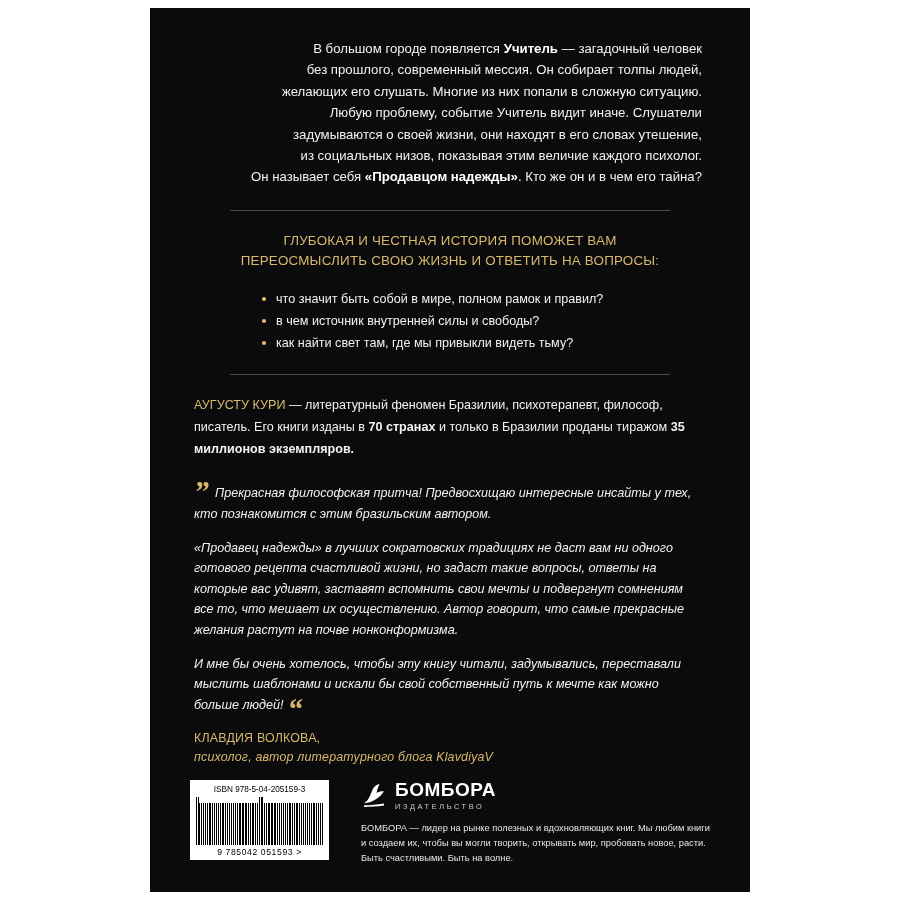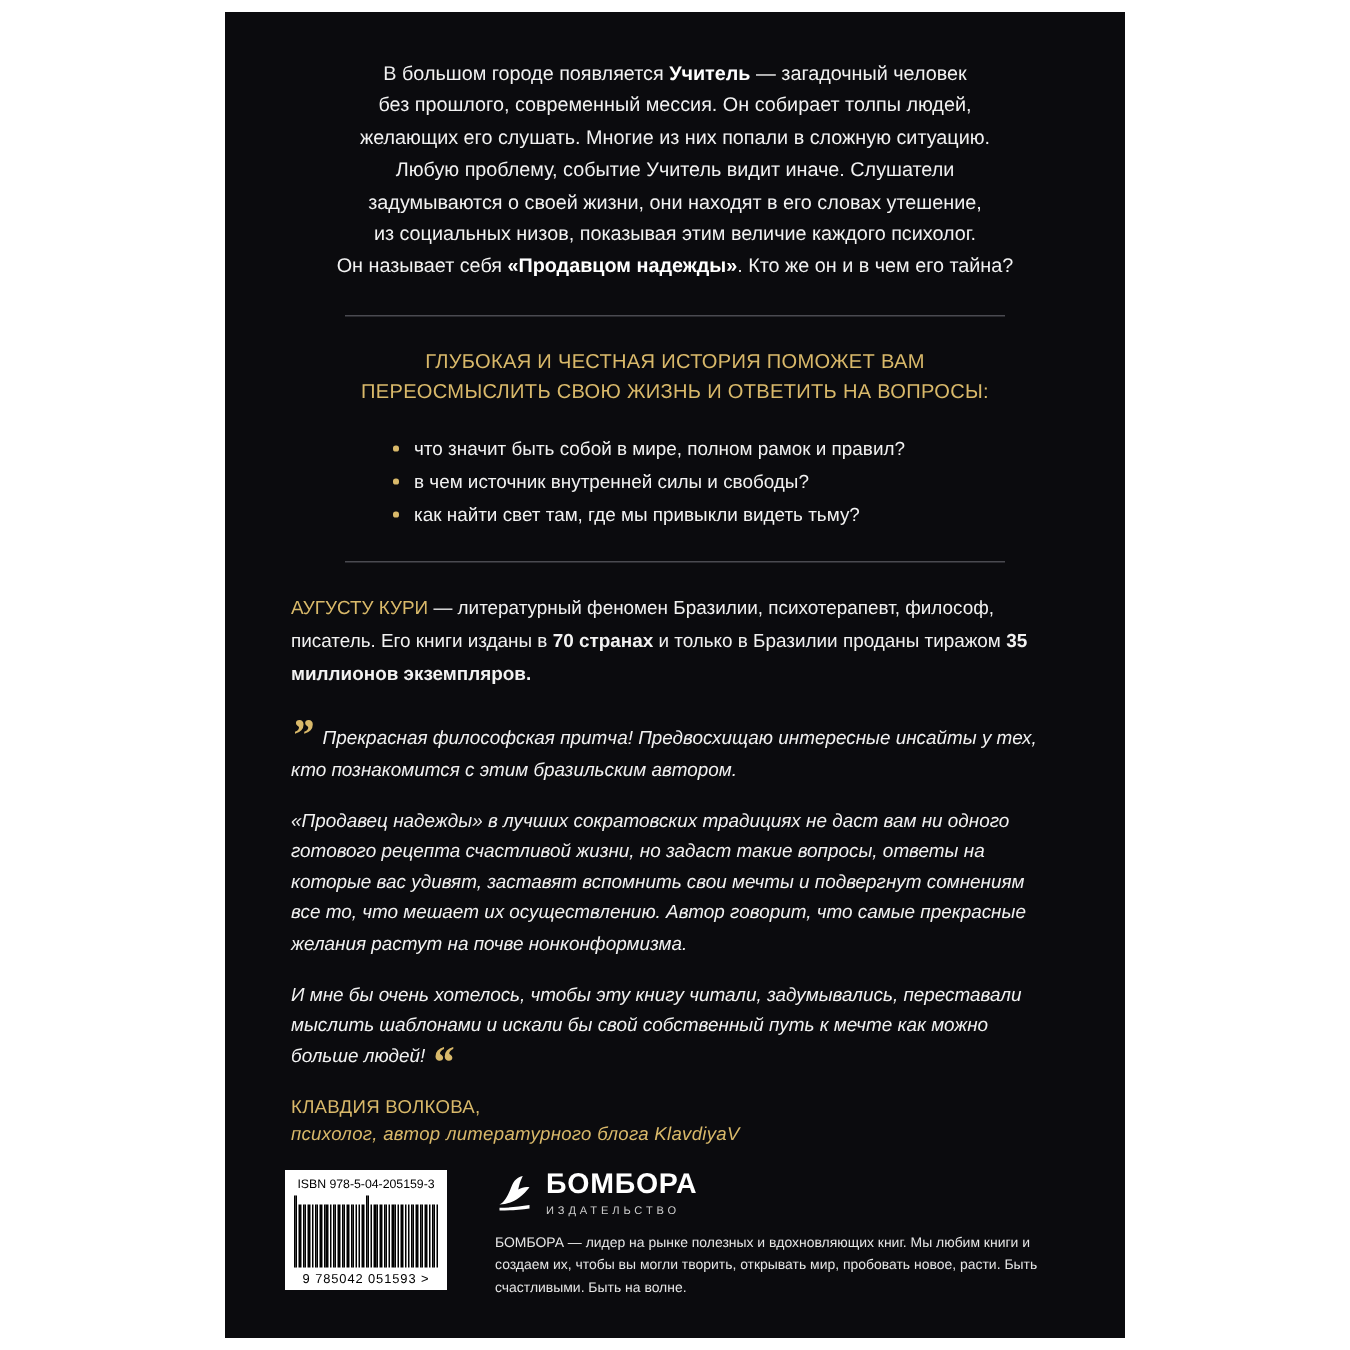--- a/index.html
+++ b/index.html
@@ -27,21 +27,21 @@
     height: 884px;
     background: #0b0b0e;
     box-sizing: border-box;
     padding: 22px 40px 0 40px;
     color: #ffffff;
     overflow: hidden;
   }
 
   
   .synopsis {
-    text-align: center;
+    text-align: right;
     font-size: 13.2px;
     line-height: 1.62;
     color: #f2f2f2;
     margin-top: 8px;
     padding: 0 8px;
   }
   .synopsis b { color: #ffffff; font-weight: bold; }
 
   .rule {
     width: 440px;
@@ -151,21 +151,21 @@
   
   .footer {
     position: absolute;
     left: 40px;
     right: 40px;
     bottom: 26px;
     display: flex;
     align-items: flex-start;
   }
   .barcode-box {
-    width: 108px;
+    width: 139px;
     background: #ffffff;
     padding: 5px 6px 3px 6px;
     box-sizing: border-box;
     color: #000;
   }
   .isbn-text {
     font-size: 8.2px;
     text-align: center;
     margin-bottom: 3px;
     font-family: "Liberation Sans", sans-serif;

